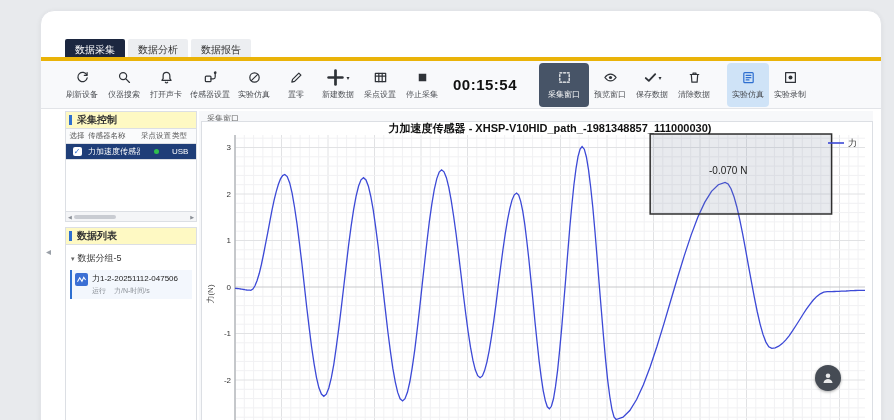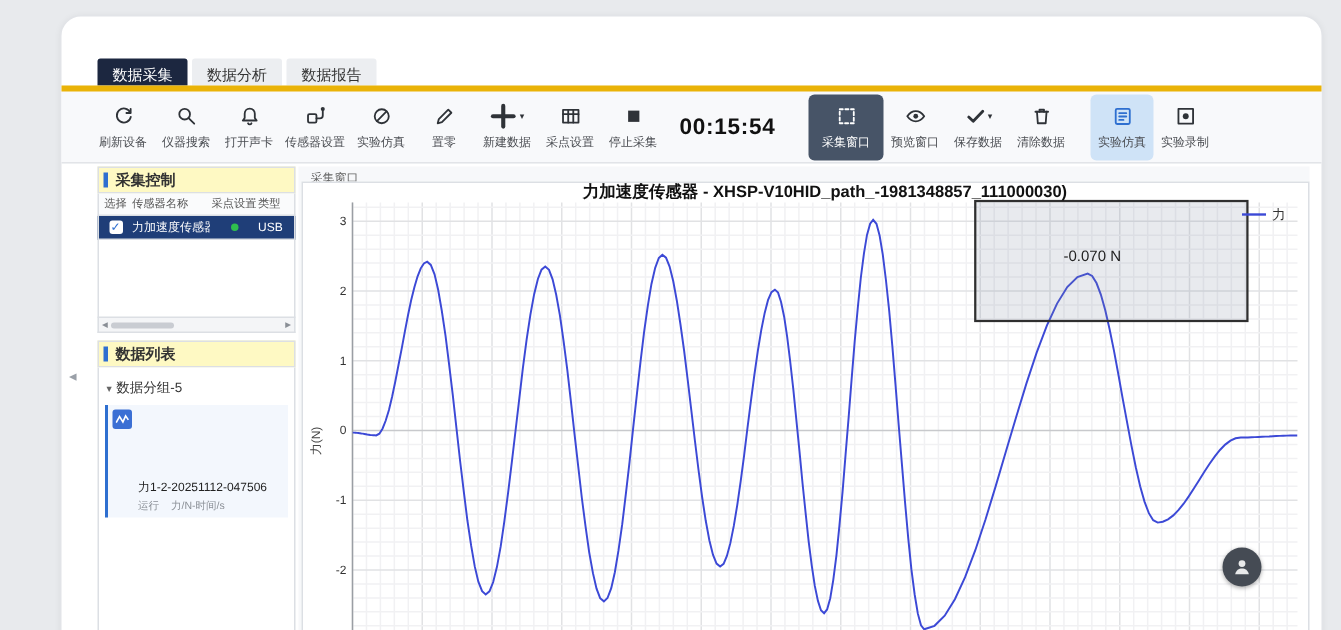--- a/index.html
+++ b/index.html
@@ -245,21 +245,21 @@
         <div class="tree-group">
           <span class="tg-caret">▾</span>
           <span>数据分组-5</span>
         </div>
         <div class="tree-item">
           <span class="titem-icon">
             <svg width="9" height="9" viewBox="0 0 10 10" fill="none" stroke="#fff" stroke-width="1.2">
               <polyline points="0.5,7.5 3,3 5.5,7 7.5,2.5 9.5,5.5"></polyline>
             </svg>
           </span>
-          <span style="display: flex; flex-direction: column; min-width: 0px; margin-top: 46px;">
+          <span style="display: flex; flex-direction: column; min-width: 0px;">
             <span class="titem-title">力1-2-20251112-047506</span>
             <span class="titem-sub">
               <span>运行</span>
               <span>力/N-时间/s</span>
             </span>
           </span>
         </div>
       </div>
   </div>
 

